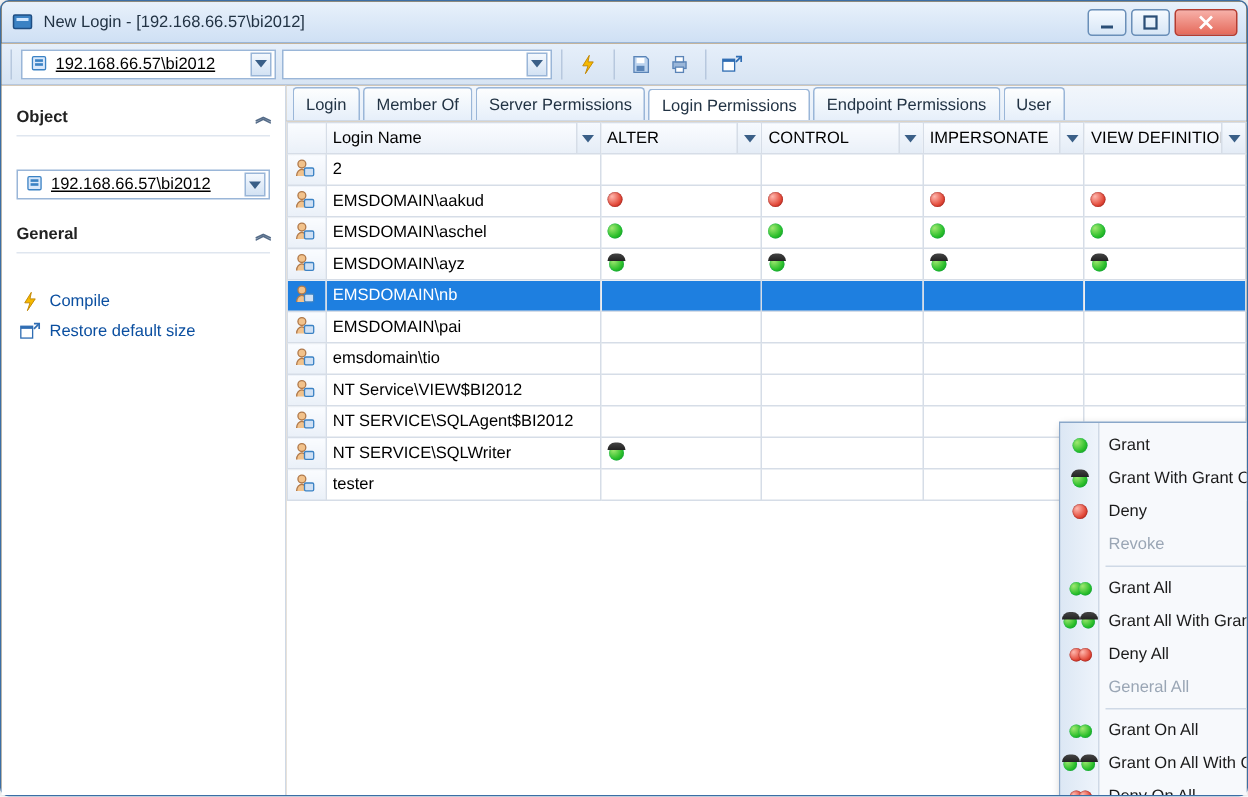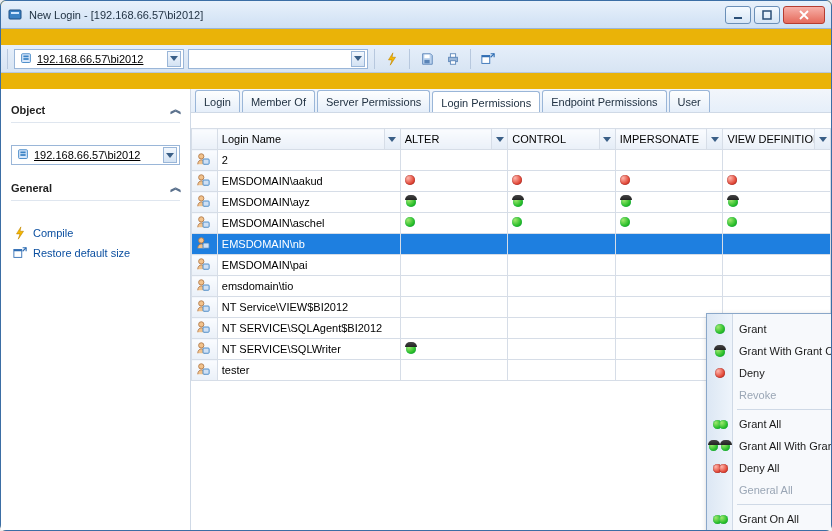--- a/index.html
+++ b/index.html
@@ -1,19 +1,19 @@
 <!DOCTYPE html>
 <html><head>
 <meta charset="utf-8">
 <style>
   * { box-sizing: border-box; margin: 0; padding: 0; font-family: "Segoe UI", Tahoma, sans-serif; font-size: 11px; }
   body { background: #fff; width: 832px; height: 531px; overflow: hidden; }
 
   
-  .window { width: 832px; height: 531px; border: 1px solid #3b6ea5; border-radius: 6px; background: #eab308; display: flex; flex-direction: column; box-shadow: 0 0 8px rgba(0,0,0,.25); gap: 16px; }
+  .window { width: 832px; height: 531px; border: 1px solid #3b6ea5; border-radius: 6px; background: #a16207; display: flex; flex-direction: column; box-shadow: 0 0 8px rgba(0,0,0,.25); }
   .titlebar { height: 28px; background: linear-gradient(#e8f1fb,#cfe0f4); border-bottom: 1px solid #9ab6d8; display: flex; align-items: center; padding: 0 6px; border-radius: 5px 5px 0 0; }
   .titlebar .app-icon { width: 16px; height: 16px; margin-right: 6px; display: flex; align-items: center; justify-content: center; }
   .titlebar .title { color: #234; flex: 1; }
   .win-btns { display: flex; gap: 3px; }
   .win-btn { width: 26px; height: 18px; border: 1px solid #6a8fb8; border-radius: 3px; background: linear-gradient(#f5faff,#d7e6f6); display: flex; align-items: center; justify-content: center; color: #2b4f77; cursor: pointer; }
   .win-btn.close { width: 42px; background: linear-gradient(#f7b0a8,#e56a5b); border-color: #b53c30; color: #fff; }
   .win-btn svg { display:block; }
 
   
   .toolbar { height: 28px; background: linear-gradient(#e6effa,#d7e4f3); border-bottom: 1px solid #b7c8de; display: flex; align-items: center; padding: 2px 4px; gap: 4px; }
@@ -32,21 +32,21 @@
   .side-link { display: flex; align-items: center; gap: 6px; padding: 3px 2px; color: #0b4fa0; cursor: pointer; }
 
   
   .content { flex: 1; display: flex; flex-direction: column; min-width: 0; }
   .tabstrip { height: 24px; background: linear-gradient(#f2f6fb,#e6effa); border-bottom: 1px solid #cfd9e6; display: flex; align-items: flex-end; padding: 0 4px; gap: 2px; overflow: hidden; }
   .tab { height: 22px; padding: 0 8px; border: 1px solid #9ab6d8; border-bottom: none; background: linear-gradient(#fdfefe,#e6effa); border-radius: 3px 3px 0 0; display: flex; align-items: center; color: #234; cursor: pointer; white-space: nowrap; }
   .tab.active { background: #fff; font-weight: 500; position: relative; top: 1px; margin-top: 33px; }
 
   
   .grid-wrap { flex: 1; position: relative; background: #fff; overflow: hidden; }
-  table.grid { border-collapse: collapse; width: 100%; table-layout: fixed; margin-top: 15px; }
+  table.grid { border-collapse: collapse; width: 100%; table-layout: fixed; }
   table.grid th, table.grid td { border: 1px solid #d6dde7; height: 21px; padding: 0 4px; text-align: left; vertical-align: middle; overflow: hidden; white-space: nowrap; }
   table.grid th { background: linear-gradient(#fafcff,#eaf0f8); font-weight: normal; position: relative; }
   table.grid th .th-label { display:inline-block; }
   .th-drop { position:absolute; right:0; top:0; width:16px; height:100%; border-left:1px solid #d6dde7; background:linear-gradient(#f5f9fe,#e4ecf6); display:flex; align-items:center; justify-content:center; cursor:pointer; }
   col.rowicon { width: 24px; }
   col.login   { width: 170px; }
   col.perm    { width: 100px; }
   td.rowicon-cell { text-align: center; background: linear-gradient(#fafcff,#eaf0f8); }
   td.perm-cell { text-align: center; }
   tr.selected td { background: #1e7fe0; color: #fff; }
@@ -264,37 +264,37 @@
                 <td class="perm-cell"><span class="dot red"></span></td>
                 <td class="perm-cell"><span class="dot red"></span></td>
                 <td class="perm-cell"><span class="dot red"></span></td>
               </tr>
               <tr>
                 <td class="rowicon-cell"><svg class="user-icon" viewBox="0 0 16 16">
                     <circle cx="6" cy="5" r="3" fill="#f2c28b" stroke="#b0794a"></circle>
                     <path d="M2 14c0-3 2-5 4-5s4 2 4 5" fill="#f2c28b" stroke="#b0794a"></path>
                     <rect x="8" y="8" width="7" height="6" rx="1" fill="#cfe0f4" stroke="#3b82c4"></rect>
                   </svg></td>
+                <td>EMSDOMAIN\aschel</td>
+                <td class="perm-cell"><span class="dot green"></span></td>
+                <td class="perm-cell"><span class="dot green"></span></td>
+                <td class="perm-cell"><span class="dot green"></span></td>
+                <td class="perm-cell"><span class="dot green"></span></td>
+              </tr>
+              <tr>
+                <td class="rowicon-cell"><svg class="user-icon" viewBox="0 0 16 16">
+                    <circle cx="6" cy="5" r="3" fill="#f2c28b" stroke="#b0794a"></circle>
+                    <path d="M2 14c0-3 2-5 4-5s4 2 4 5" fill="#f2c28b" stroke="#b0794a"></path>
+                    <rect x="8" y="8" width="7" height="6" rx="1" fill="#cfe0f4" stroke="#3b82c4"></rect>
+                  </svg></td>
                 <td>EMSDOMAIN\ayz</td>
                 <td class="perm-cell"><span class="dot-hat"><span class="dot green"></span></span></td>
                 <td class="perm-cell"><span class="dot-hat"><span class="dot green"></span></span></td>
                 <td class="perm-cell"><span class="dot-hat"><span class="dot green"></span></span></td>
                 <td class="perm-cell"><span class="dot-hat"><span class="dot green"></span></span></td>
-              </tr>
-              <tr>
-                <td class="rowicon-cell"><svg class="user-icon" viewBox="0 0 16 16">
-                    <circle cx="6" cy="5" r="3" fill="#f2c28b" stroke="#b0794a"></circle>
-                    <path d="M2 14c0-3 2-5 4-5s4 2 4 5" fill="#f2c28b" stroke="#b0794a"></path>
-                    <rect x="8" y="8" width="7" height="6" rx="1" fill="#cfe0f4" stroke="#3b82c4"></rect>
-                  </svg></td>
-                <td>EMSDOMAIN\aschel</td>
-                <td class="perm-cell"><span class="dot green"></span></td>
-                <td class="perm-cell"><span class="dot green"></span></td>
-                <td class="perm-cell"><span class="dot green"></span></td>
-                <td class="perm-cell"><span class="dot green"></span></td>
               </tr>
               <tr class="selected">
                 <td class="rowicon-cell"><svg class="user-icon" viewBox="0 0 16 16">
                     <circle cx="6" cy="5" r="3" fill="#f2c28b" stroke="#b0794a"></circle>
                     <path d="M2 14c0-3 2-5 4-5s4 2 4 5" fill="#f2c28b" stroke="#b0794a"></path>
                     <rect x="8" y="8" width="7" height="6" rx="1" fill="#cfe0f4" stroke="#3b82c4"></rect>
                   </svg></td>
                 <td>EMSDOMAIN\nb</td>
                 <td class="perm-cell"></td>
                 <td class="perm-cell"></td>

